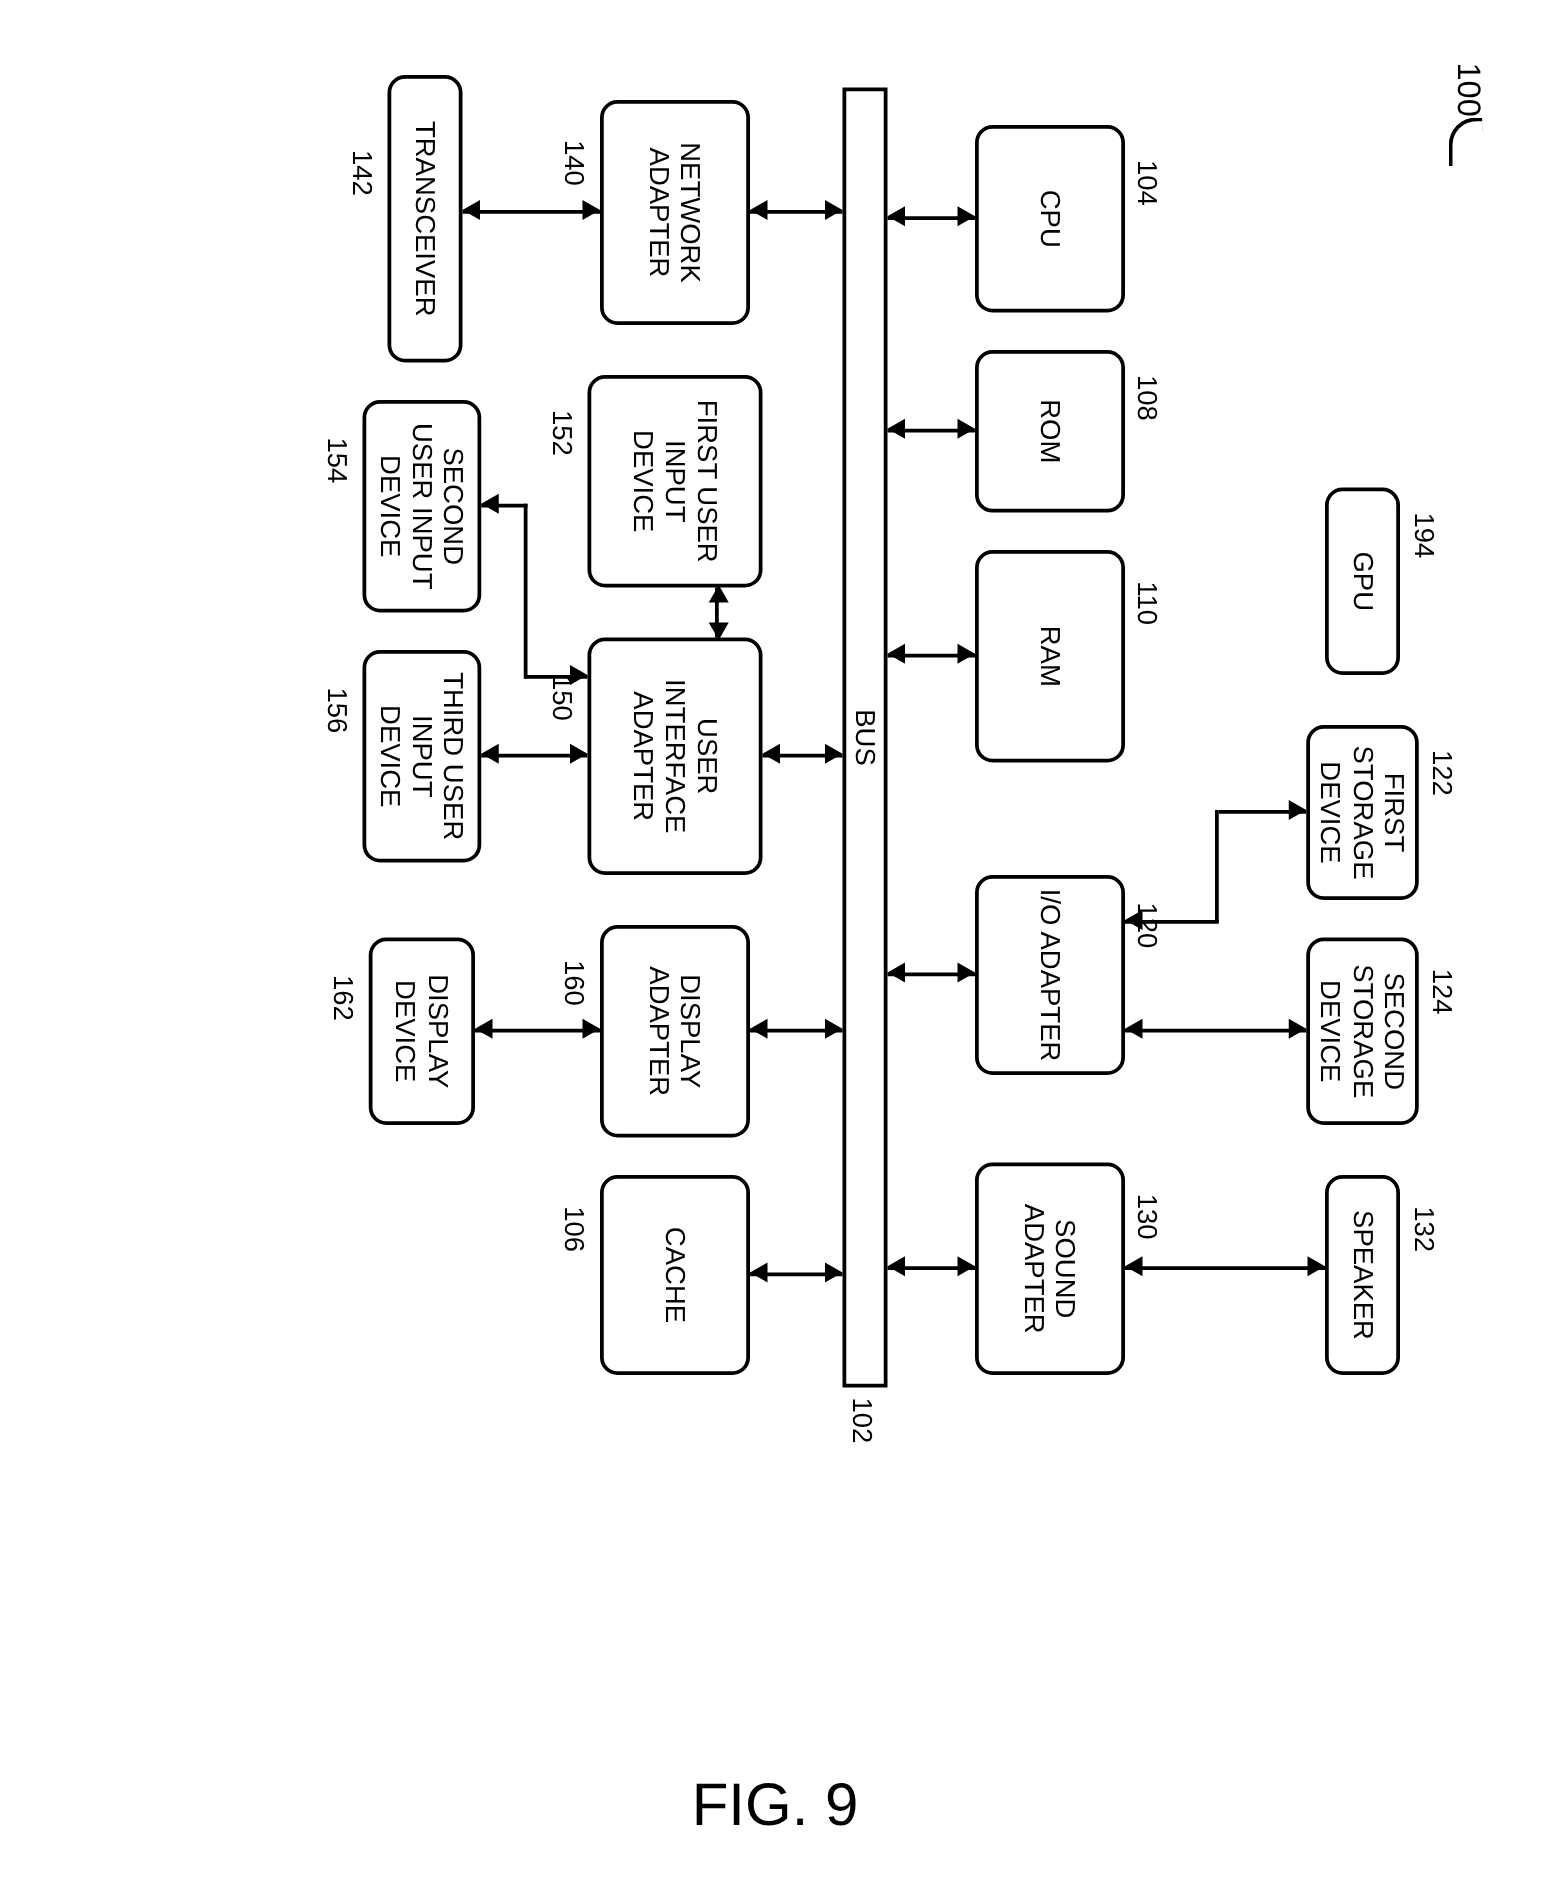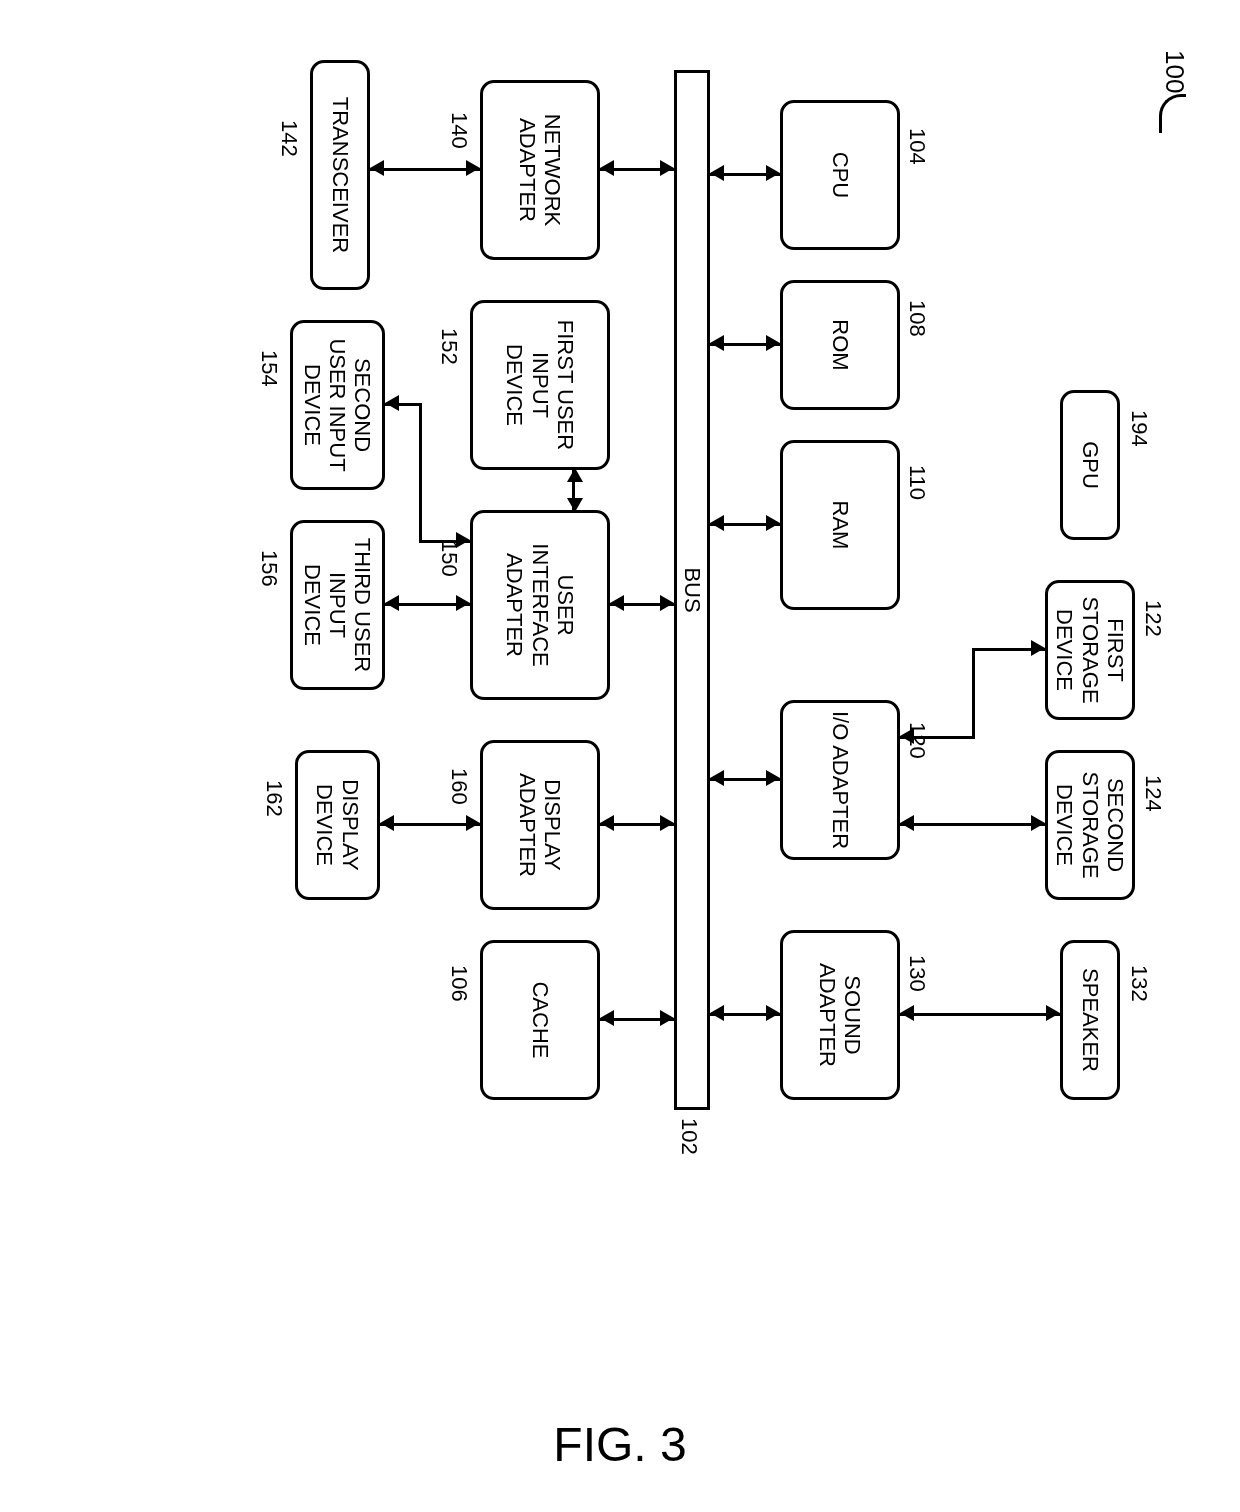--- a/index.html
+++ b/index.html
@@ -255,13 +255,13 @@
   <div class="conn h" style="left:343px; top:758px; width:140px;"></div>
   <div class="conn v" style="left:343px; top:758px; height:37px;"></div>
   <div class="ah-d" style="left:335px; top:781px;"></div>
 
   <div class="conn v" style="left:763px; top:700px; height:100px;"></div>
   <div class="ah-u" style="left:755px; top:700px;"></div>
   <div class="ah-d" style="left:755px; top:786px;"></div>
 
 </div>
 
-<div class="fig-label">FIG. 3</div>
+<div class="fig-label">FIG. 9</div>
 
 </body></html>

